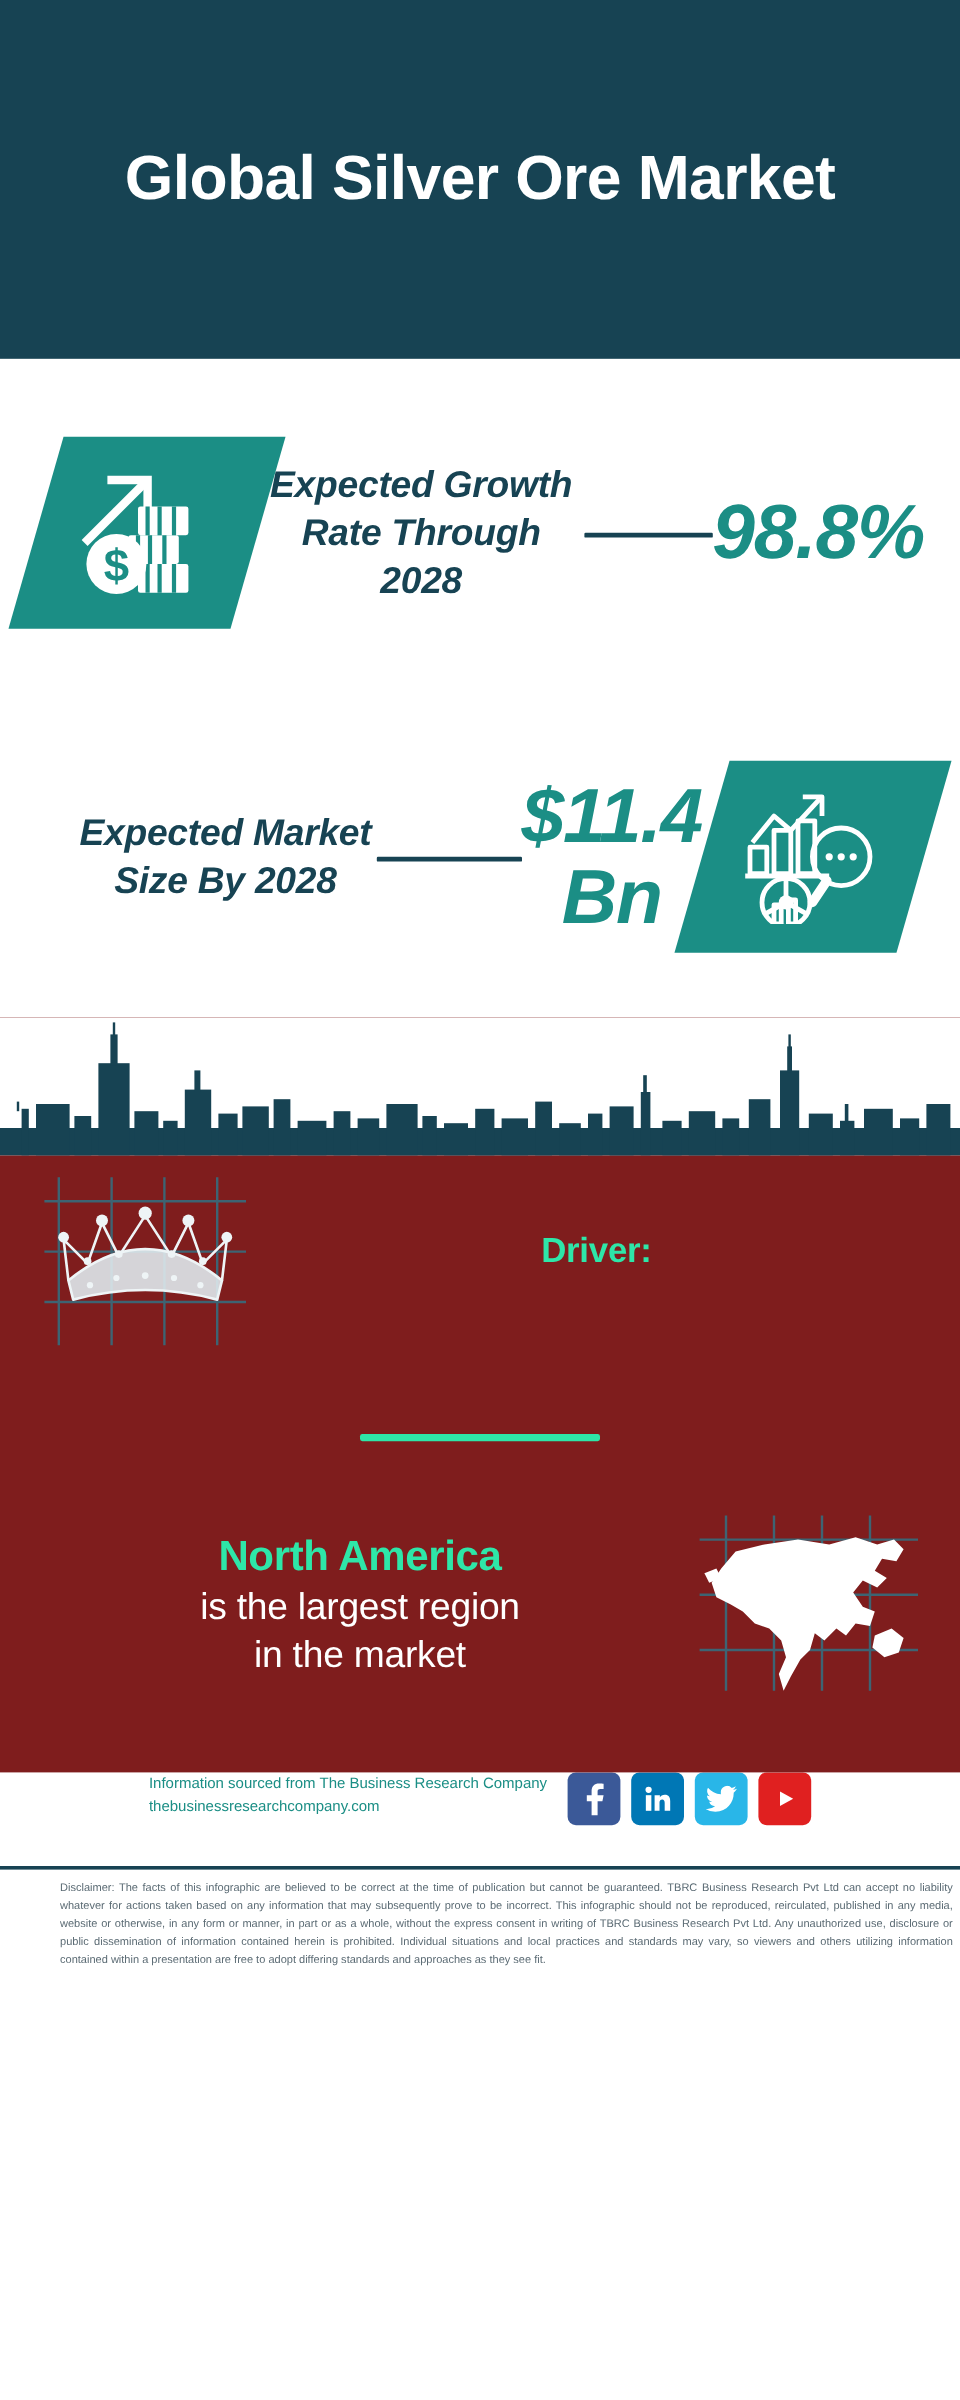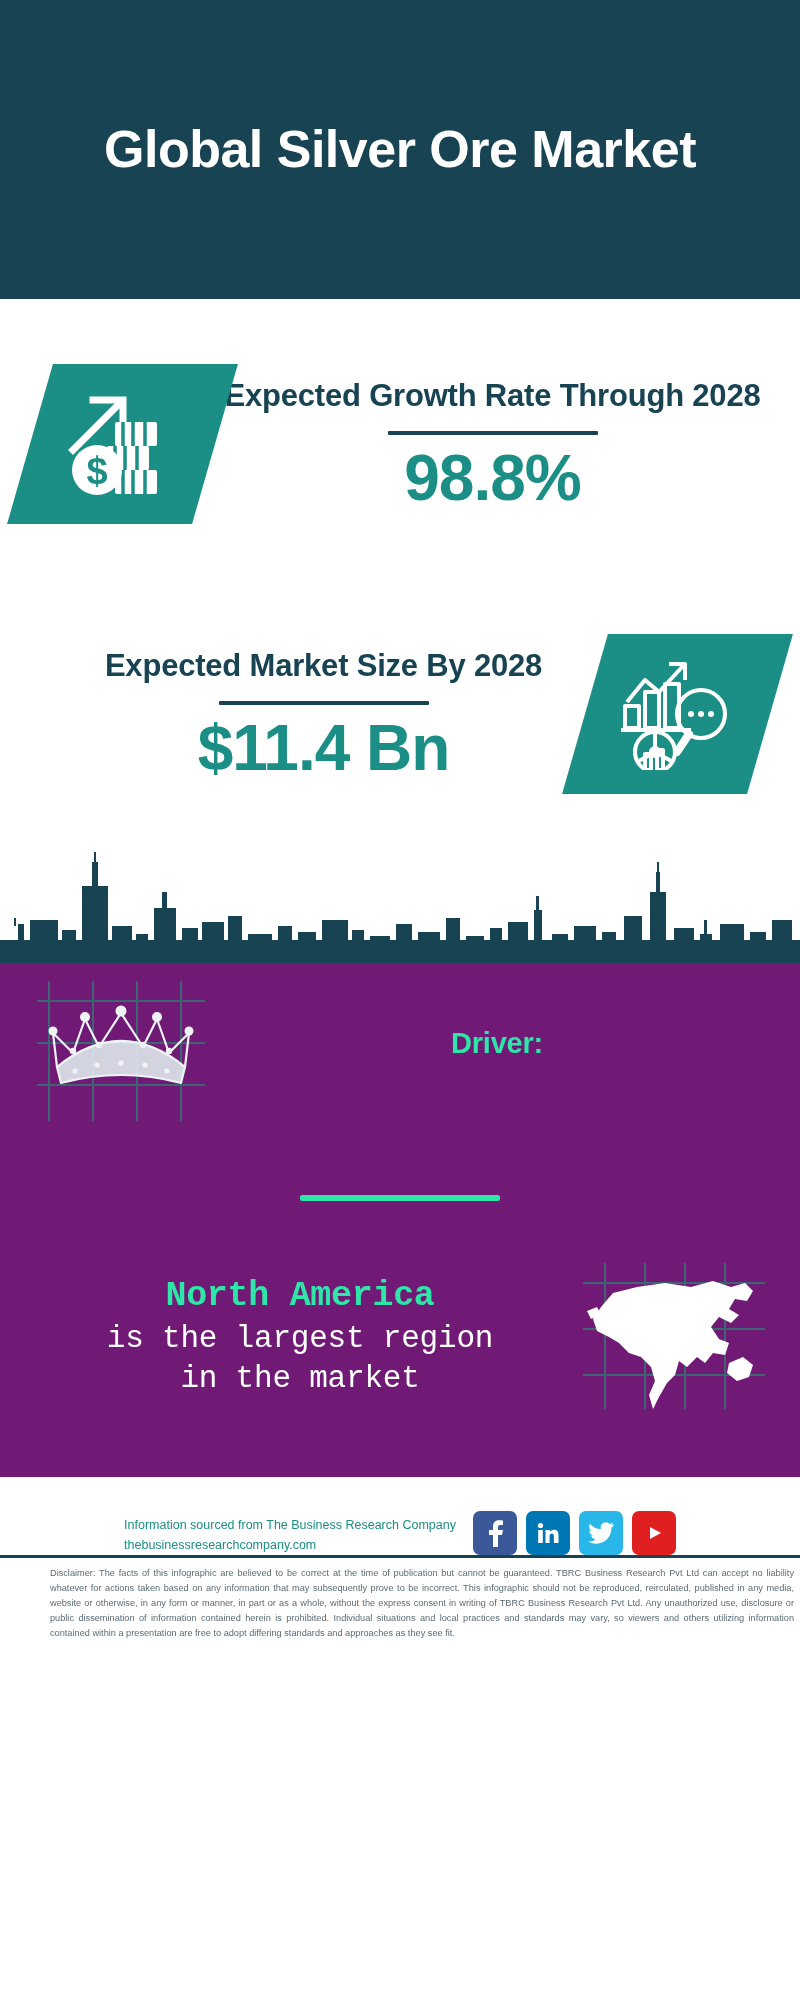--- a/index.html
+++ b/index.html
@@ -39,38 +39,38 @@
 
   .para{
     width:185px;height:160px;flex:0 0 auto;
     background:#1b8e85;
     transform:skewX(-16deg);
     display:flex;align-items:center;justify-content:center;
     position:relative;
   }
   .para .inner{transform:skewX(16deg);display:flex;align-items:center;justify-content:center;}
 
-  .stat-text{flex:1 1 auto;display:flex;flex-direction:column;align-items:center;justify-content:center;}
+  .stat-text{flex:1 1 auto;display:flex;flex-direction:row;align-items:center;justify-content:center;font-style:italic;}
   .stat-label{
     color:#174353;
     font-size:31px;font-weight:bold;line-height:1.3;text-align:center;
     letter-spacing:-0.2px;
   }
   .rule{
     width:210px;height:4px;background:#174353;margin:14px 0 10px 0;border-radius:1px;
   }
   .stat-value{
     color:#1b8e85;
     font-size:64px;font-weight:bold;line-height:1.05;text-align:center;letter-spacing:-1px;
   }
 
   
   .dark-panel{
     position:relative;
-    background:#701a75;
+    background:#7f1d1d;
     padding-bottom:0;
   }
   .skyline{display:block;width:800px;height:115px;margin-top:-1px;}
 
   .driver-block{
     display:flex;align-items:center;
     padding:8px 26px 0 26px;
     box-sizing:border-box;
   }
   .crown-wrap{width:190px;flex:0 0 auto;display:flex;align-items:center;justify-content:center;}
@@ -81,31 +81,31 @@
   .driver-body{
     color:#ffffff;font-size:23px;font-weight:bold;line-height:1.38;letter-spacing:-0.2px;
   }
 
   .divider{
     width:200px;height:6px;background:#2ee6a8;margin:64px auto 56px auto;border-radius:2px;
   }
 
   .region-block{
     display:flex;align-items:center;
-    padding:0 26px 60px 26px;box-sizing:border-box;font-family:Liberation Mono, monospace;
+    padding:0 26px 60px 26px;box-sizing:border-box;
   }
   .region-text{flex:1 1 auto;text-align:center;}
   .region-name{color:#2ee6a8;font-size:35px;font-weight:bold;line-height:1.25;letter-spacing:-0.3px;}
   .region-sub{color:#ffffff;font-size:31px;font-weight:normal;line-height:1.3;letter-spacing:-0.2px;}
   .map-wrap{width:200px;flex:0 0 auto;display:flex;align-items:center;justify-content:center;}
 
   
   .source-bar{
     height:78px;background:#ffffff;
-    display:flex;align-items:flex-end;justify-content:center;gap:17px;
+    display:flex;align-items:flex-start;justify-content:center;gap:17px;
     box-sizing:border-box;padding:0 24px;
   }
   .source-text{text-align:left;}
   .source-line{color:#1b8e85;font-size:12.5px;line-height:1.55;}
   .socials{display:flex;align-items:center;gap:9px;}
   .social{
     width:44px;height:44px;border-radius:7px;
     display:flex;align-items:center;justify-content:center;
     color:#fff;font-weight:bold;
   }

